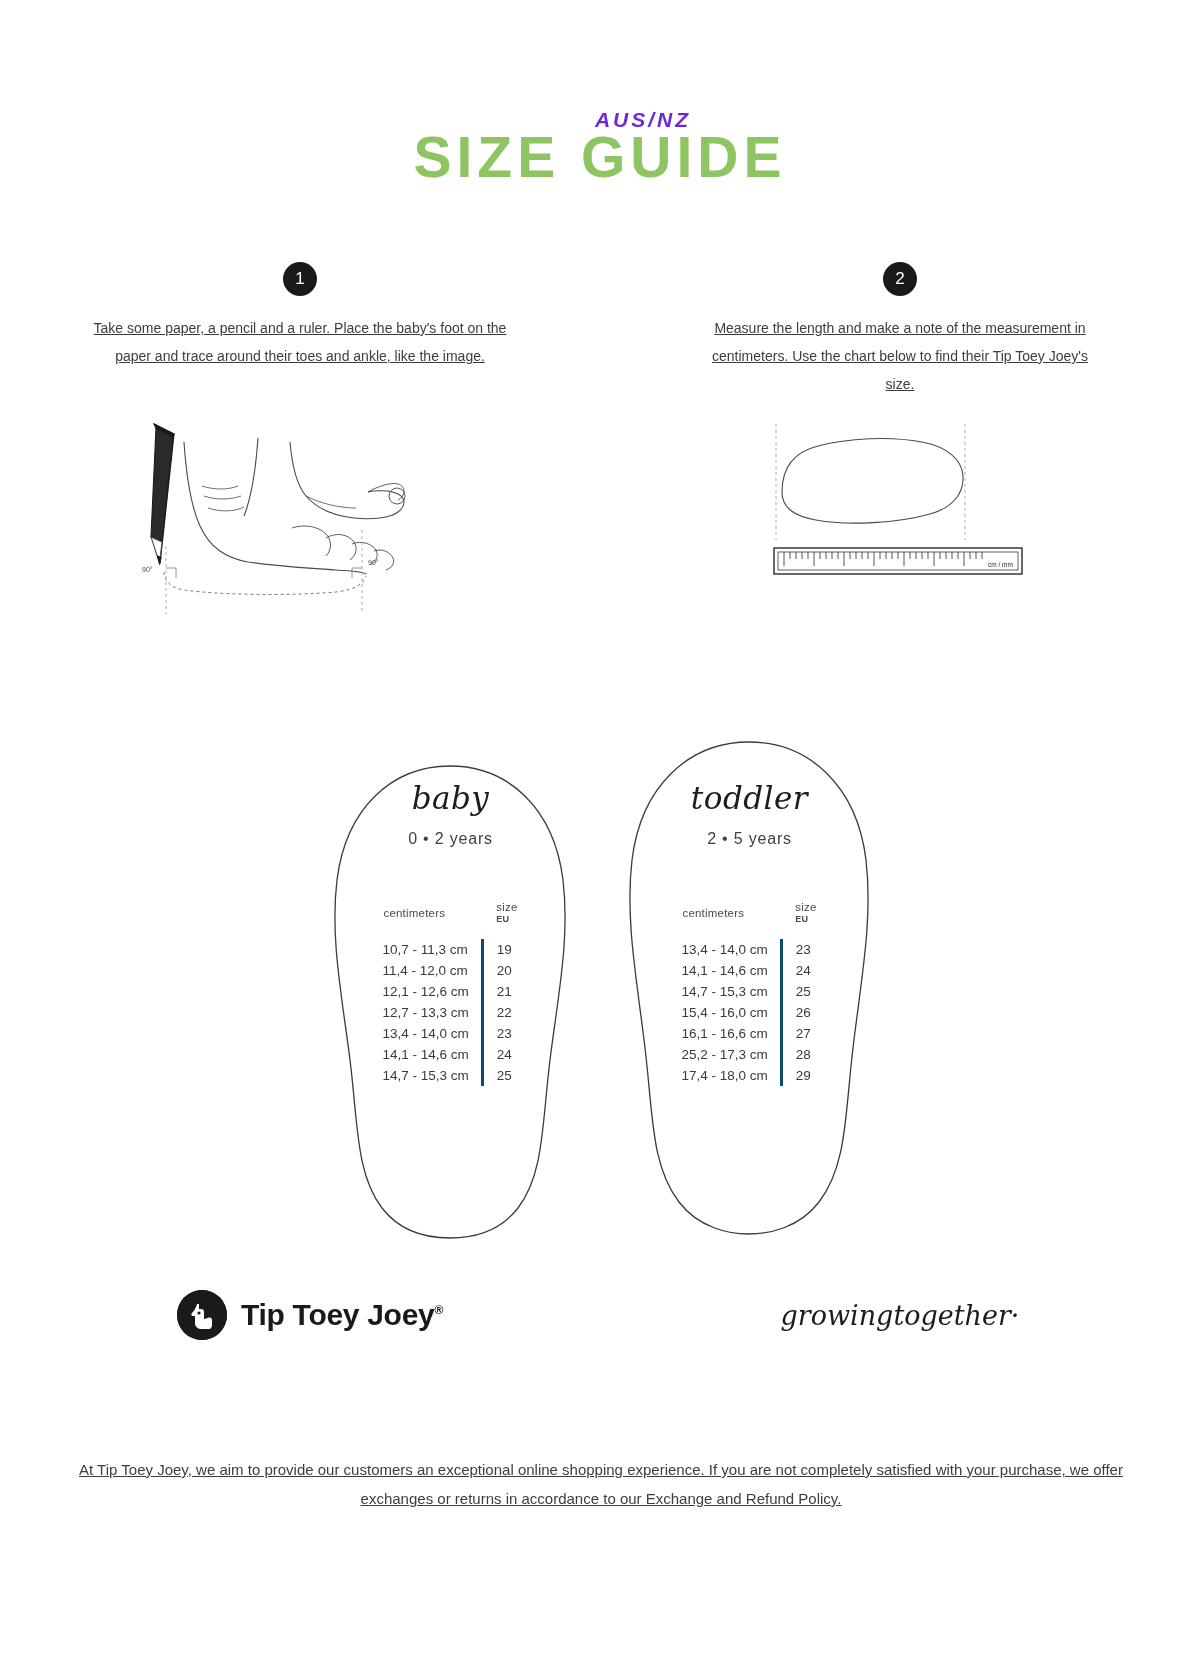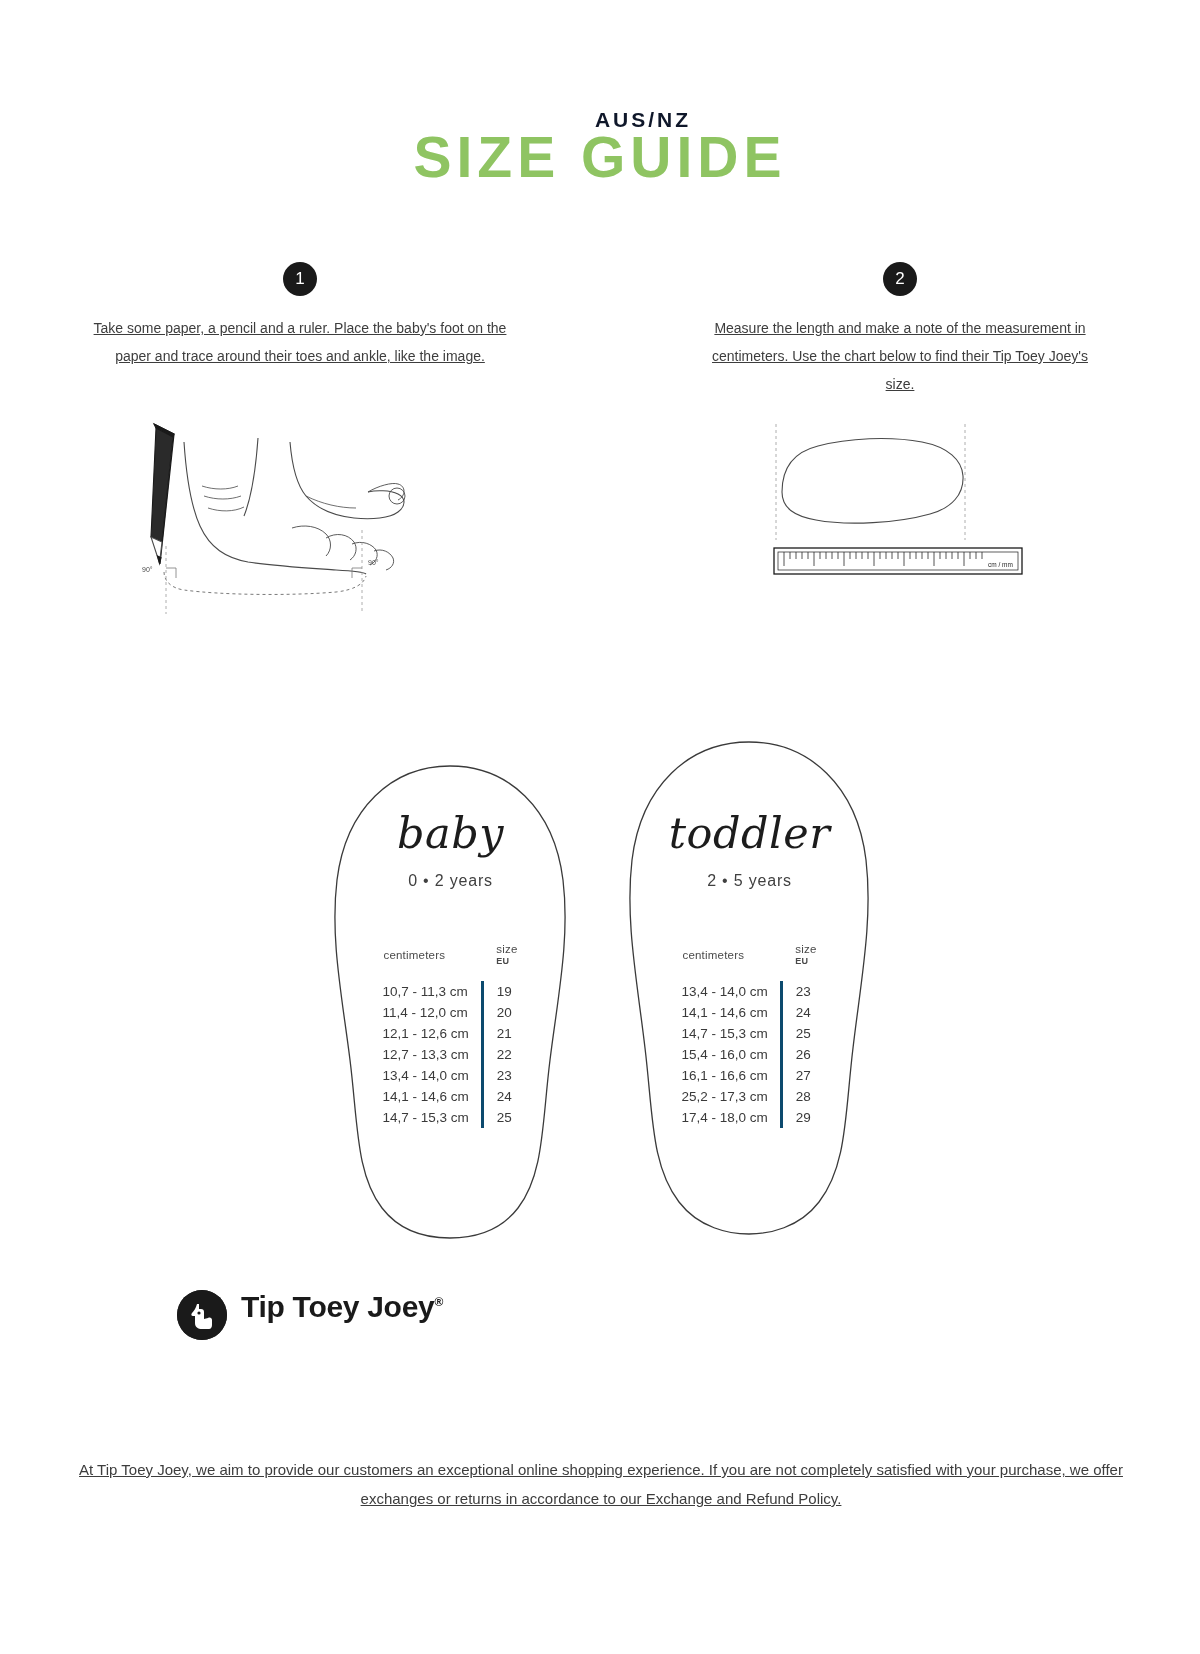--- a/index.html
+++ b/index.html
@@ -18,23 +18,24 @@
   
   .header {
     position: absolute;
     top: 108px; left: 0; width: 100%;
     text-align: center;
   }
   .header-sub {
     font-size: 21px;
     letter-spacing: 3px;
     font-weight: bold;
-    color: #0f172a;
+    color: #6d28d9;
     margin-left: 86px;
     margin-bottom: -8px;
+    font-style: italic;
   }
   .header-title {
     font-size: 57px;
     letter-spacing: 5px;
     font-weight: bold;
     color: #8fc462;
   }
 
   
   .steps {
@@ -81,23 +82,23 @@
   .sole-wrap { position: relative; width: 265px; height: 480px; }
   .sole-wrap svg { position: absolute; top: 0; left: 0; }
   .sole-content {
     position: absolute;
     top: 0; left: 0; width: 100%; height: 100%;
     text-align: center;
   }
   .sole-title {
     font-family: "DejaVu Serif", serif;
     font-style: italic;
-    font-size: 43px;
+    font-size: 31px;
     color: #1c1c1c;
-    margin-top: 48px;
+    margin-top: 20px;
     letter-spacing: 0.5px;
   }
   .sole-sub {
     font-size: 16px;
     color: #404040;
     margin-top: 14px;
     letter-spacing: 0.8px;
   }
   .sole-table {
     margin: 52px auto 0 auto;
@@ -126,21 +127,21 @@
   
   .brand-row {
     position: absolute;
     top: 1290px; left: 0; width: 100%;
     display: flex;
     align-items: center;
   }
   .brand-left {
     width: 50%;
     display: flex;
-    align-items: flex-start;
+    align-items: center;
     justify-content: center;
     padding-left: 20px;
   }
   .brand-mark {
     width: 50px; height: 50px;
     border-radius: 50%;
     background: #1a1a1a;
     position: relative;
     margin-right: 14px;
     flex: none;
@@ -395,15 +396,16 @@
       <svg width="50" height="50" viewBox="0 0 50 50">
         <circle cx="25" cy="25" r="25" fill="#1a1a1a"></circle>
         <path d="M20 14 C19 18, 17 21, 15 23 C14 24, 14 26, 16 26 L18 26 L18 33 C18 37, 21 39, 25 39 L32 39 C34 39, 35 37, 35 35 L35 30 C35 28, 33 27, 31 28 L27 29 L27 22 C27 20, 26 19, 24 19 L22 19 L22 14 Z" fill="#ffffff"></path>
         <circle cx="22" cy="23" r="1.6" fill="#1a1a1a"></circle>
       </svg>
     </div>
     <div class="brand-name">
       <span>Tip Toey Joey</span><sup>®</sup>
     </div>
   </div>
+  <div class="brand-right">growingtogether·</div>
 </div>
 
 <div class="legal">At Tip Toey Joey, we aim to provide our customers an exceptional online shopping experience. If you are not completely satisfied with your purchase, we offer exchanges or returns in accordance to our Exchange and Refund Policy.</div>
 
 </body></html>

